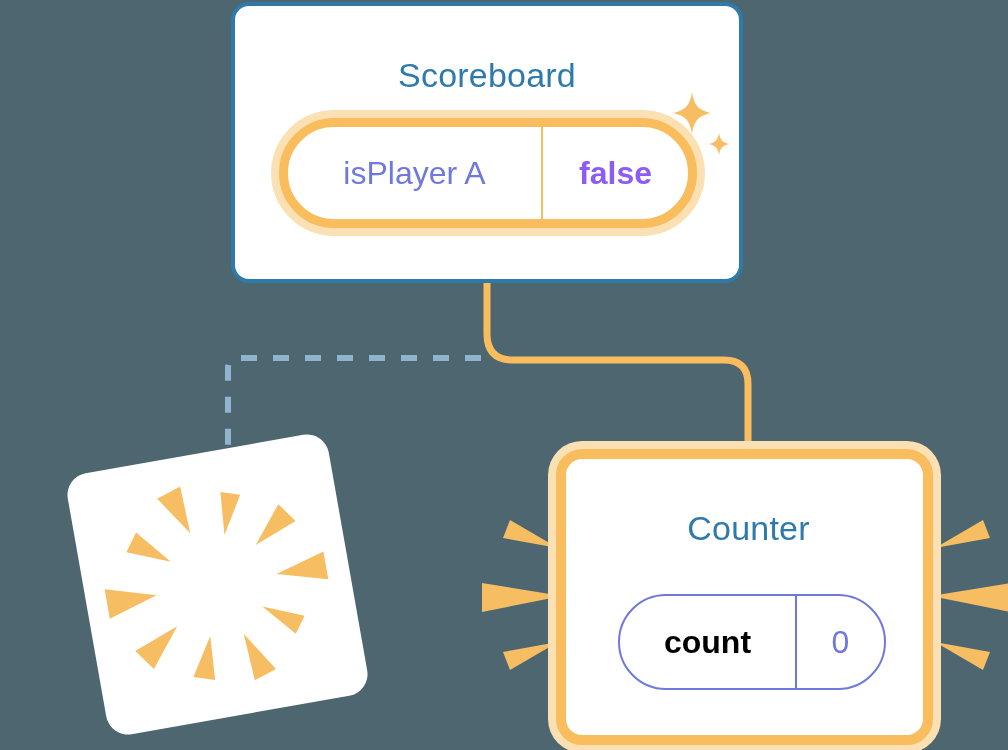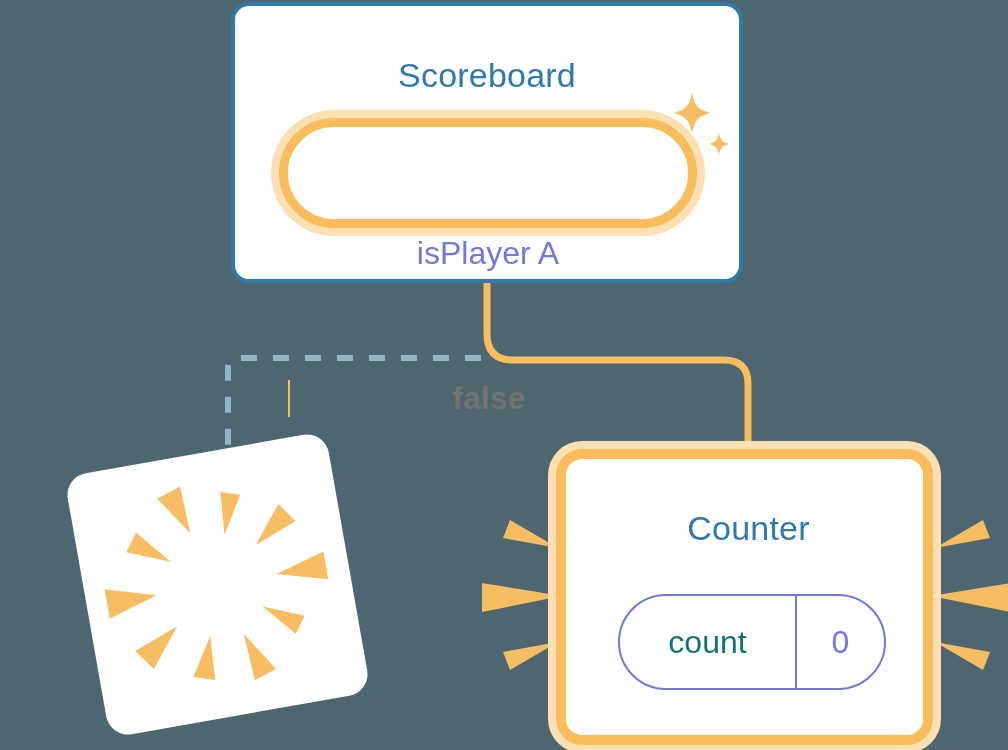--- a/index.html
+++ b/index.html
@@ -73,38 +73,37 @@
   }
   #scoreboard-pill {
     left: 44px;
     top: 112px;
     width: 418px;
     height: 110px;
     border: 9px solid #f9bd5e;
     border-radius: 55px;
     box-shadow: 0 0 0 8px #fbe0b4;
     background: #ffffff;
-    flex-direction: column;
   }
   #scoreboard-pill .pill-key,
   #scoreboard-pill .pill-val {
     display: flex;
     align-items: center;
     justify-content: center;
     box-sizing: border-box;
   }
   #scoreboard-pill .pill-key {
     flex: 0 0 253px;
     color: #6f78dd;
     font-size: 32px;
     font-weight: 400;
   }
   #scoreboard-pill .pill-val {
     flex: 1 1 auto;
-    color: #737373;
+    color: #8b5cf6;
     font-size: 32px;
     font-weight: 700;
     border-left: 2px solid #f9bd5e;
   }
 
   
   #sparkles {
     position: absolute;
     left: 668px;
     top: 92px;
@@ -140,23 +139,23 @@
   }
   #counter-pill .pill-key,
   #counter-pill .pill-val {
     display: flex;
     align-items: center;
     justify-content: center;
     box-sizing: border-box;
   }
   #counter-pill .pill-key {
     flex: 0 0 175px;
-    color: #0f766e;
-    font-size: 32px;
-    font-weight: 400;
+    color: #000000;
+    font-size: 32px;
+    font-weight: 700;
   }
   #counter-pill .pill-val {
     flex: 1 1 auto;
     color: #6f78dd;
     font-size: 32px;
     font-weight: 400;
     border-left: 2px solid #6f78dd;
   }
 
   

